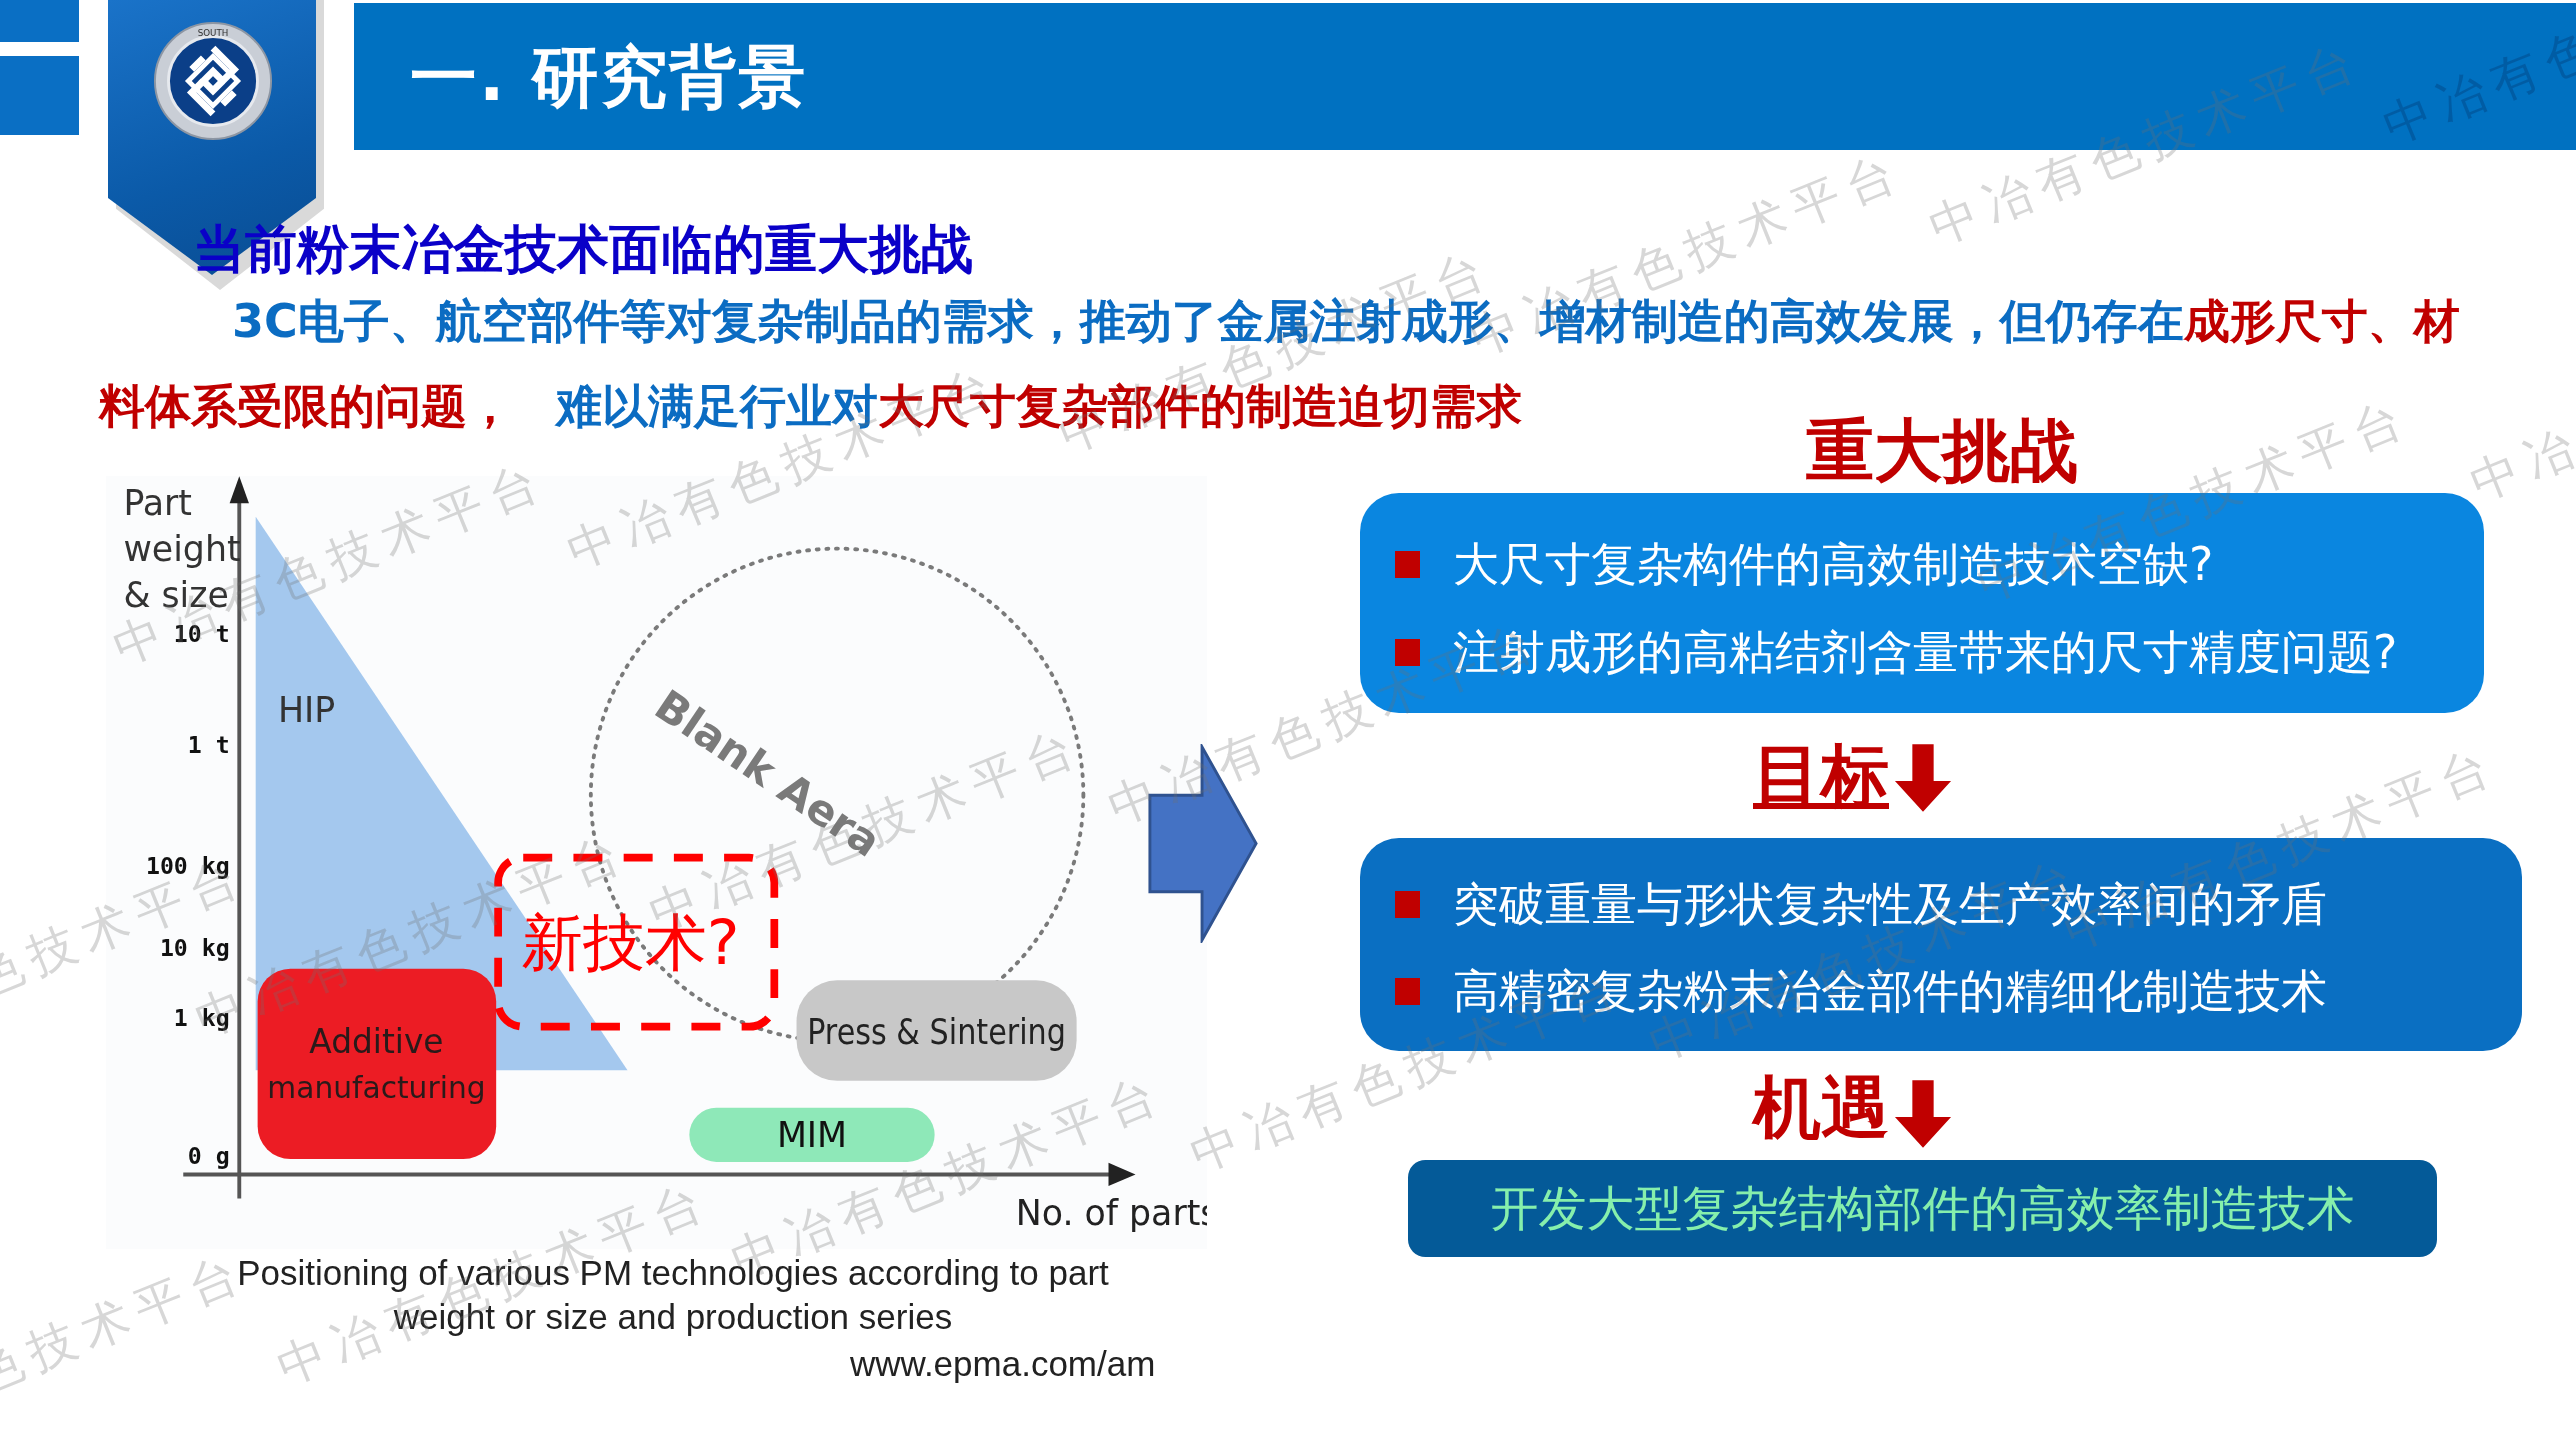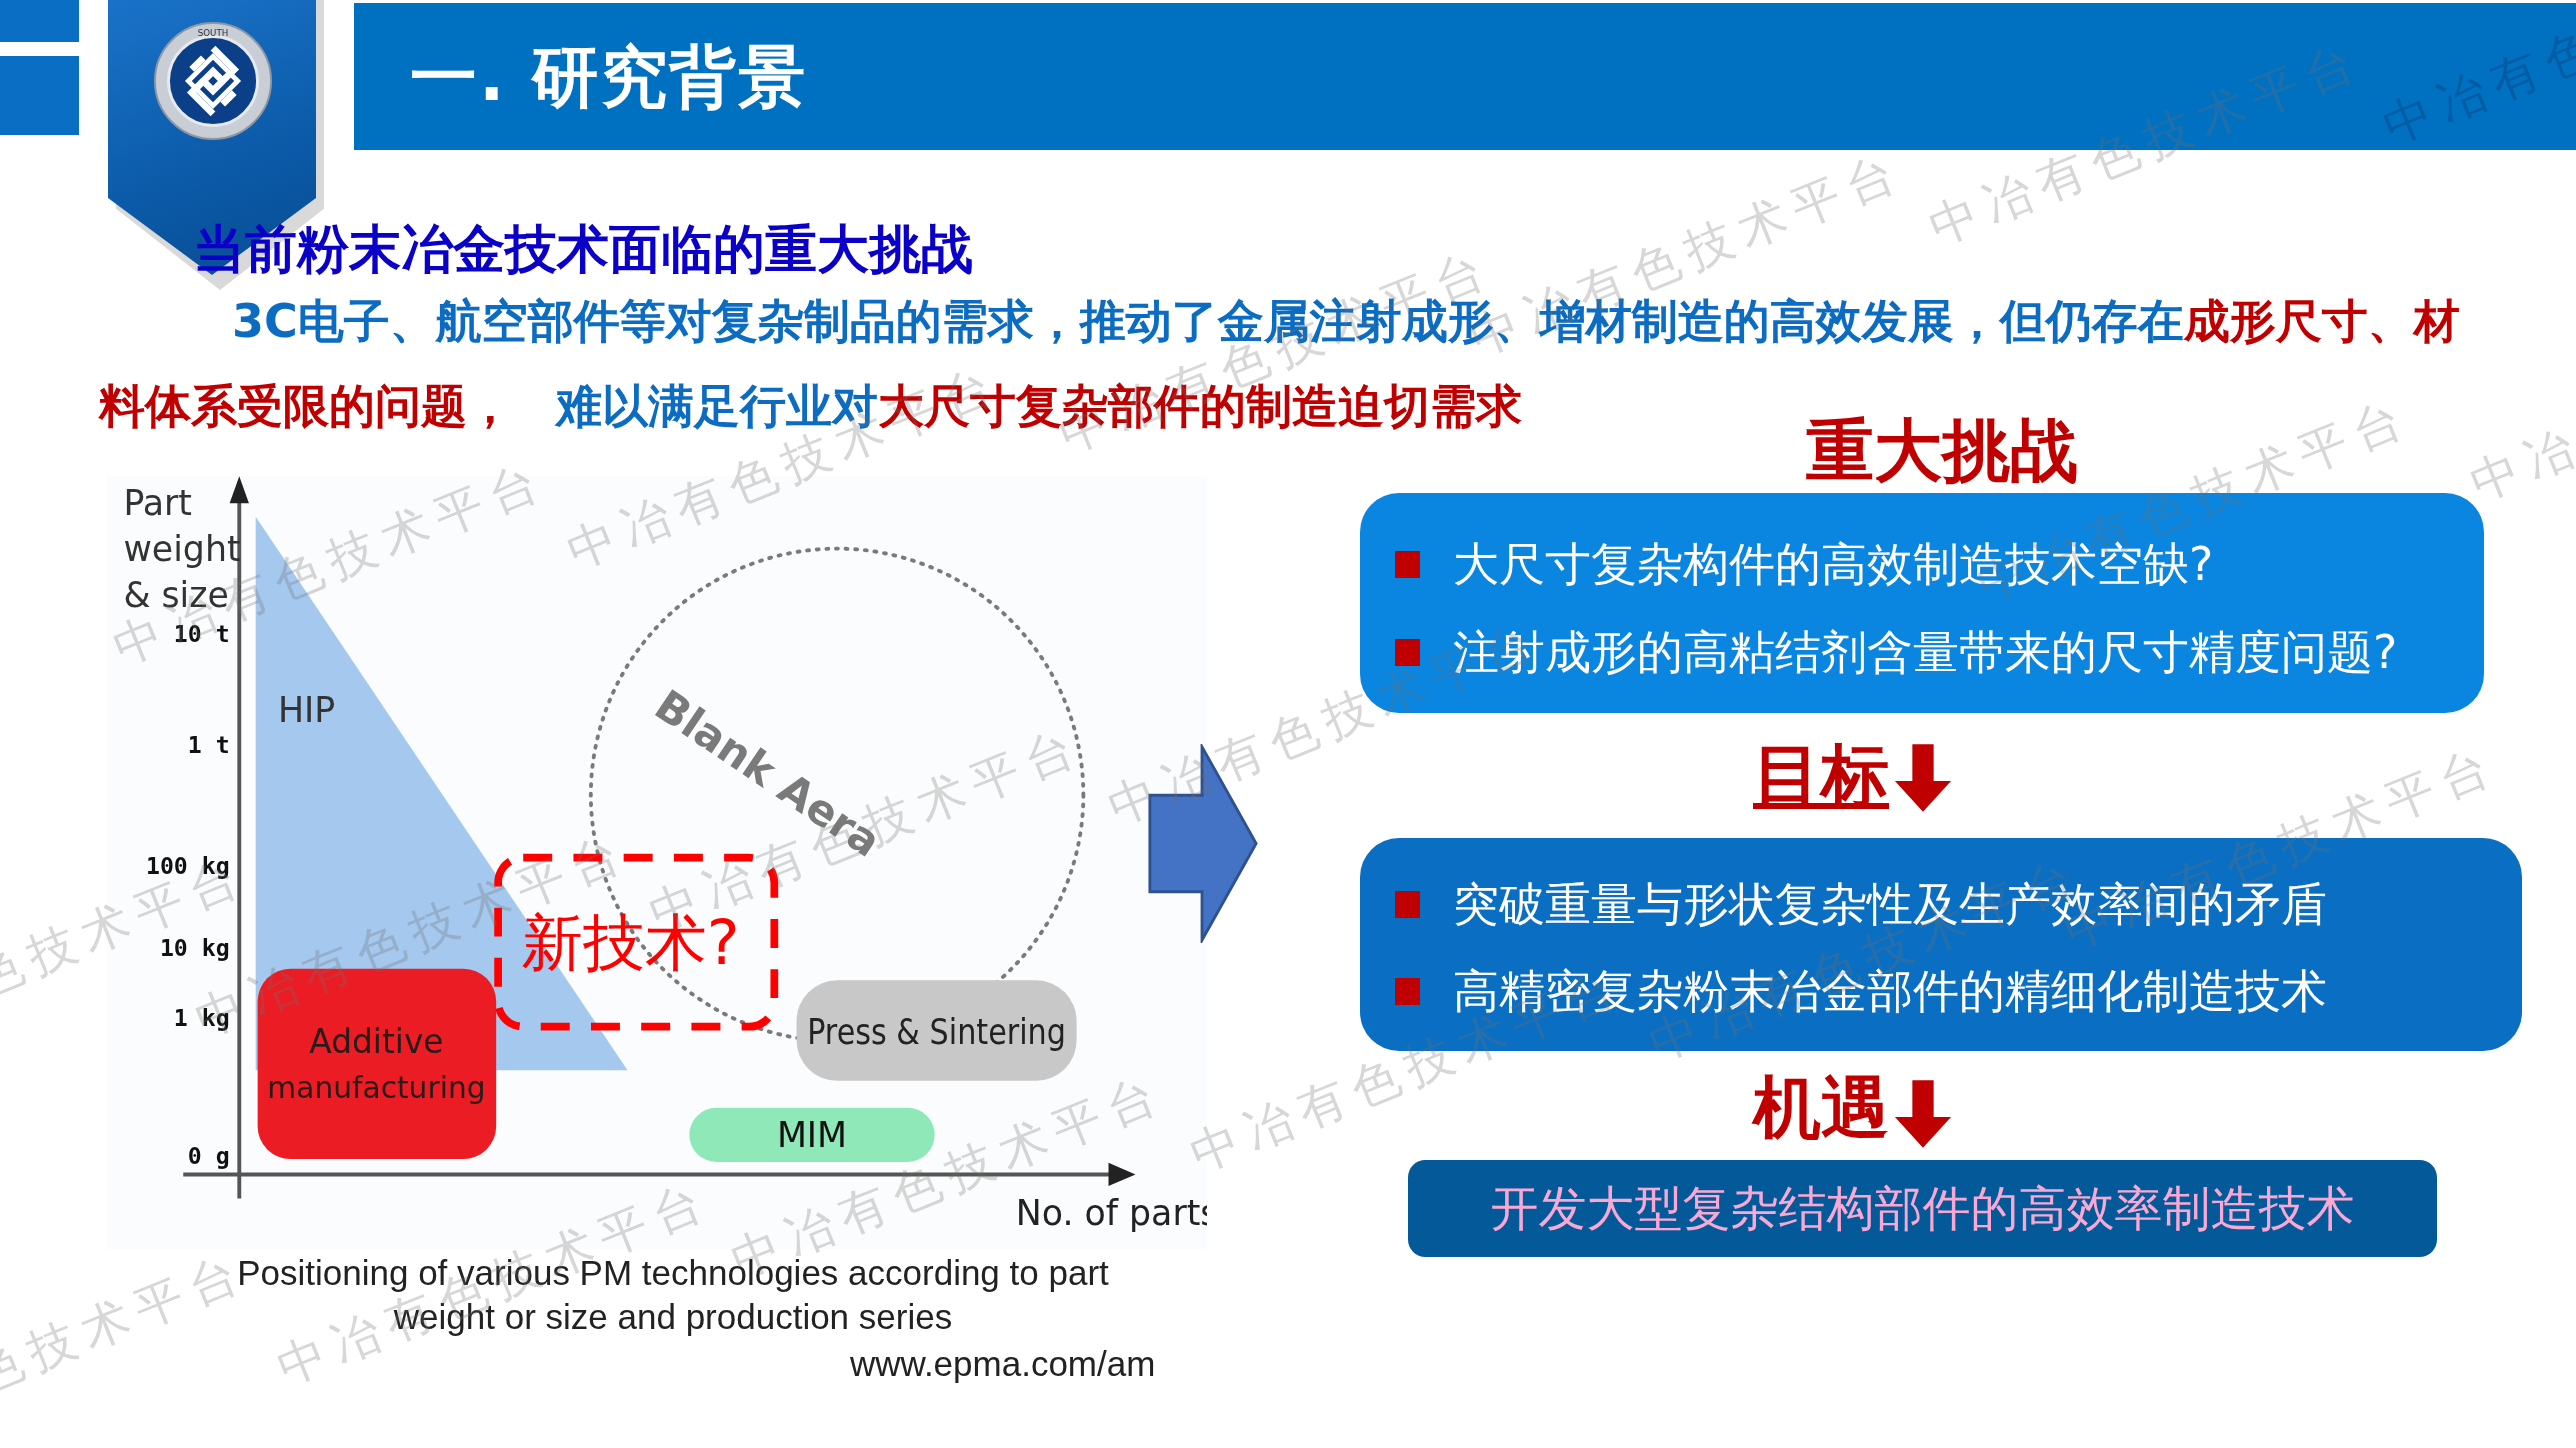--- a/index.html
+++ b/index.html
@@ -68,21 +68,21 @@
   }
   .box1 { left: 1360px; top: 493px; width: 1124px; height: 220px; background: #0a86e0; }
   .box2 { left: 1360px; top: 838px; width: 1162px; height: 213px; background: #0a6fc2; }
   .box3 { left: 1408px; top: 1160px; width: 1029px; height: 97px; background: #045a98; border-radius: 17.4px; }
   .bullet-row { position: absolute; left: 35px; display: flex; align-items: center; white-space: nowrap; }
   .bullet-sq { width: 25px; height: 27px; background: #c00000; margin-right: 33px; }
   .bullet-text { font-size: 46px; color: #fff; line-height: 58px; }
   .box3-text {
     position: absolute; left: 0; right: 0; top: 0; bottom: 0;
     display: flex; align-items: center; justify-content: center;
-    font-size: 48px; color: #f9a8d4; white-space: nowrap;
+    font-size: 48px; color: #86efac; white-space: nowrap;
   }
 
   
   .wm {
     position: absolute; font-size: 48px; color: rgba(110,110,110,0.28);
     transform: rotate(-22deg); transform-origin: left center; white-space: nowrap;
     font-family: "DejaVu Serif", serif; pointer-events: none; letter-spacing: 9.7px;
   }
   .wm-dark { color: rgba(0,40,90,0.28); }
 </style>

